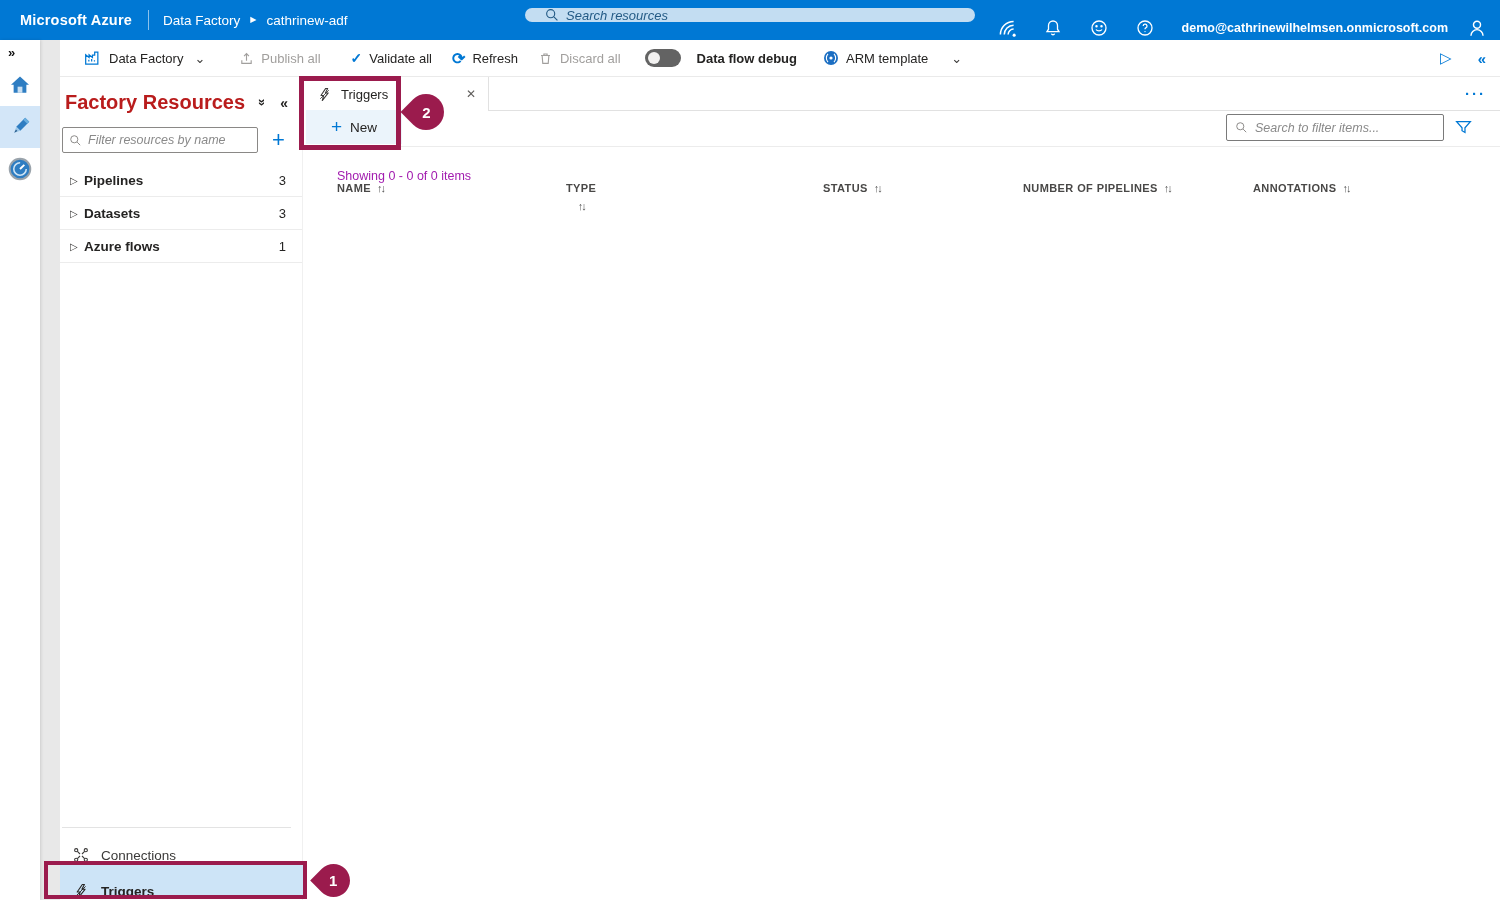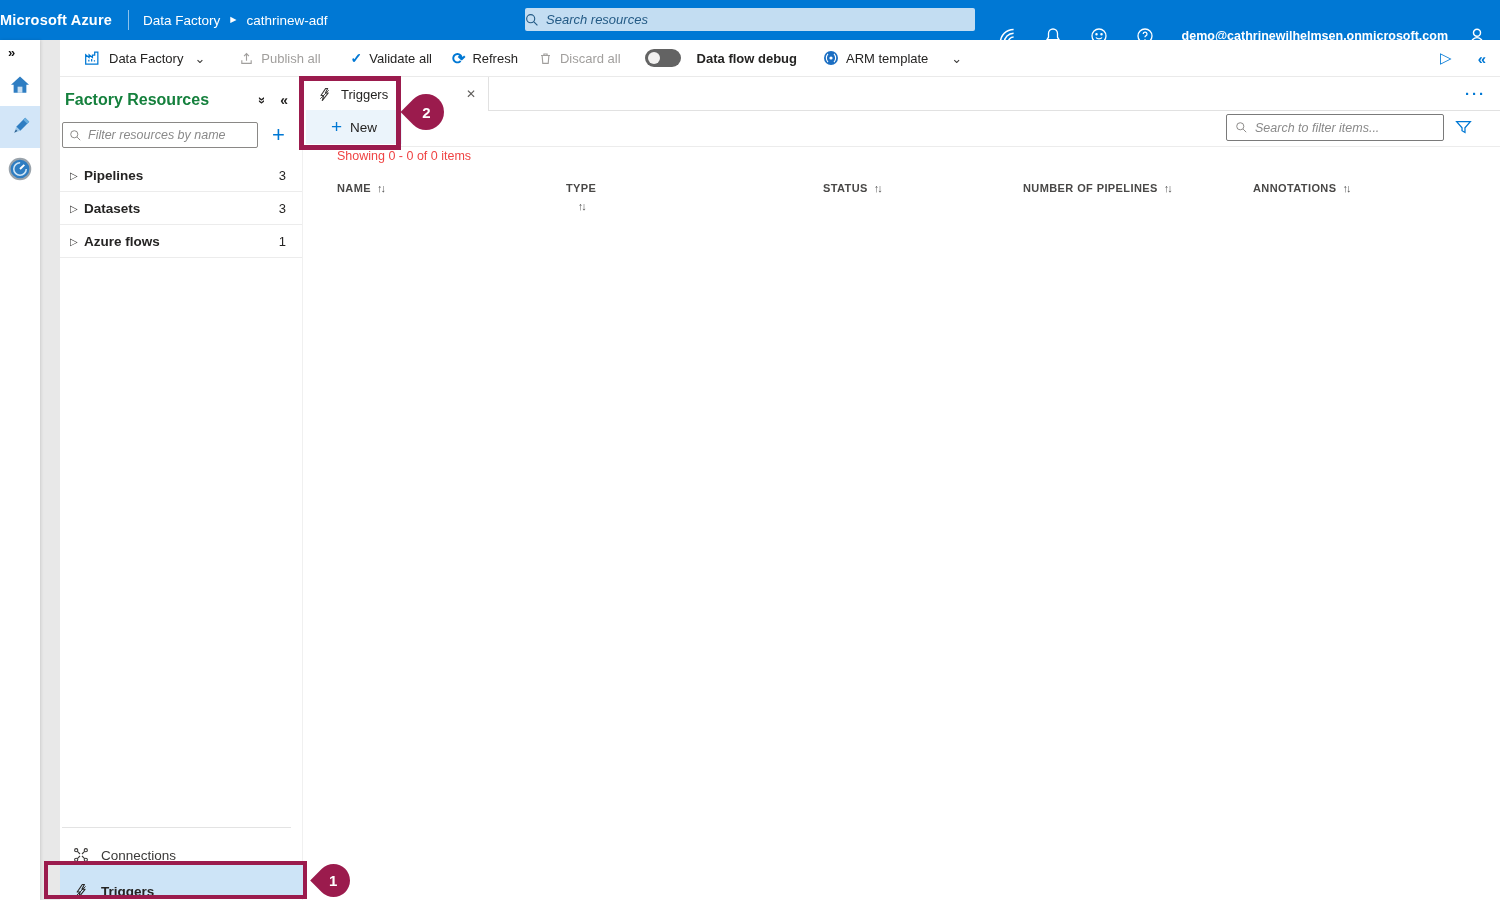--- a/index.html
+++ b/index.html
@@ -3,30 +3,30 @@
 <meta charset="utf-8">
 <style>
   * { margin:0; padding:0; box-sizing:border-box; }
   body { background:#c9c9c9; font-family:"Liberation Sans", sans-serif; }
   .screen { position:relative; width:1500px; height:900px; background:#fff; overflow:hidden;
             font-family:"Liberation Sans", sans-serif; color:#252423; }
 
   
   .topbar { position:absolute; left:0; top:0; width:1500px; height:40px; background:#0078d4;
             display:flex; align-items:center; color:#fff; }
-  .brand { font-size:14.5px; font-weight:bold; letter-spacing:.2px; }
+  .brand { font-size:14.5px; font-weight:bold; margin-left:20px; letter-spacing:.2px; }
   .tb-divider { width:1px; height:20px; background:rgba(255,255,255,.55); margin:0 14px 0 16px; }
   .crumb { font-size:13.5px; }
   .crumb-arrow { font-size:8px; margin:0 10px; position:relative; top:-1px; }
-  .tb-search { position:absolute; left:525px; top:8px; width:450px; height:23px; background:#c3ddf2;
-               border:none; border-radius:2px; display:flex; align-items:center; padding:0 0; gap:7px; color:#235a85; }
+  .tb-search { position:absolute; left:525px; top:8px; width:450px; height:14px; background:#c3ddf2;
+               border:none; border-radius:10px; display:flex; align-items:center; padding:0 20px; gap:7px; color:#235a85; }
   .tb-search input { flex:1; border:none; background:transparent; outline:none; font-style:italic;
                      font-size:13px; color:#235a85; font-family:"Liberation Sans", sans-serif; }
   .tb-search input::placeholder { color:#235a85; opacity:1; }
-  .tb-icons { position:absolute; right:0; top:8px; height:56px; display:flex; align-items:center;text-align:center; }
+  .tb-icons { position:absolute; right:0; top:0; height:56px; display:flex; align-items:center;text-align:center; }
   .tb-icon { width:46px; height:40px; display:flex; align-items:center; justify-content:center; cursor:pointer; }
   .tb-email { font-size:12.5px; font-weight:600; margin:0 6px 0 14px; white-space:nowrap; }
 
   
   .gutter { position:absolute; left:40px; top:40px; width:20px; height:860px; background:#e8e8e8; }
   .rail { position:absolute; left:0; top:40px; width:40px; height:860px; background:#fff;
           box-shadow:1px 0 3px rgba(0,0,0,.12); }
   .rail-expand { height:24px; display:flex; align-items:center; padding-left:8px; font-size:13px;
                  color:#111; cursor:pointer; font-weight:bold; }
   .rail-item { width:40px; height:42px; display:flex; align-items:center; justify-content:center; cursor:pointer; }
@@ -43,21 +43,21 @@
   .toggle { width:36px; height:18px; background:#636363; border-radius:9px; position:relative; cursor:pointer; margin-right:9px; }
   .toggle .knob { position:absolute; left:3px; top:3px; width:12px; height:12px; background:#f2f1f0; border-radius:50%; }
   .t-right { margin-left:auto; display:flex; align-items:center; gap:26px; padding-right:14px; }
   .t-play { color:#0078d4; font-size:15px; cursor:pointer; }
   .t-collapse { color:#0078d4; font-size:15px; font-weight:bold; cursor:pointer; }
 
   
   .sidebar { position:absolute; left:60px; top:77px; width:243px; height:823px; background:#fff;
              border-right:1px solid #f0f0f0; }
   .sb-head { display:flex; align-items:center; padding:14px 14px 0 5px; }
-  .sb-title { font-size:16px; font-weight:600; color:#15803d; flex:1; }
+  .sb-title { font-size:20px; font-weight:600; color:#b91c1c; flex:1; }
   .sb-chev2 { font-size:13px; font-weight:bold; color:#252423; transform:rotate(-90deg); cursor:pointer; margin-right:16px; }
   .sb-collapse { font-size:14px; font-weight:bold; color:#252423; cursor:pointer; }
   .sb-filterrow { display:flex; align-items:center; margin:13px 0 0 2px; }
   .sb-filter { width:196px; height:26px; border:1px solid #8a8886; border-radius:2px; display:flex;
                align-items:center; padding:0 6px; gap:6px; color:#7a7a7a; background:#fff; }
   .sb-filter input { flex:1; border:none; outline:none; font-style:italic; font-size:12.5px; color:#0f766e;
                      font-family:"Liberation Sans", sans-serif; background:transparent; }
   .sb-filter input::placeholder { color:#8a8a8a; opacity:1; }
   .sb-plus { color:#0078d4; font-size:22px; font-weight:300; margin-left:14px; cursor:pointer; line-height:20px; }
   .sb-list { margin-top:11px; }
@@ -85,21 +85,21 @@
   .new-btn { position:absolute; left:3px; top:-1px; width:96px; height:34px; background:#ebf4fb;
              display:flex; align-items:center; justify-content:center; gap:8px; cursor:pointer; }
   .new-plus { color:#0078d4; font-size:19px; font-weight:300; line-height:16px; }
   .new-label { font-size:13.5px; color:#252423; }
   .filter-search { position:absolute; right:56px; top:3px; width:218px; height:27px; border:1px solid #7a7a7a;
                    border-radius:2px; display:flex; align-items:center; gap:7px; padding:0 8px; color:#6e6e6e; background:#fff; }
   .filter-search input { flex:1; border:none; outline:none; font-style:italic; font-size:12.5px;
                          color:#6e6e6e; background:transparent; font-family:"Liberation Sans", sans-serif; }
   .filter-search input::placeholder { color:#8a8a8a; opacity:1; }
   .funnel-btn { position:absolute; right:27px; top:7px; cursor:pointer; }
-  .showing { position:absolute; left:34px; top:72px; font-size:12.5px; color:#ef4444; }
+  .showing { position:absolute; left:34px; top:92px; font-size:12.5px; color:#a21caf; }
   .gridhead { position:absolute; left:0; top:105px; width:1197px; height:24px; }
   .col { position:absolute; top:0; display:flex; align-items:center; gap:6px; font-size:11px; font-weight:bold;
          color:#494847; letter-spacing:.4px; text-transform:uppercase; cursor:pointer; }
   .sort { font-size:11px; font-weight:normal; color:#555; letter-spacing:-2px; }
 
   
   .ann-box { position:absolute; border-style:solid; border-color:#9b1b4d; background:transparent; pointer-events:none; }
   .ann-badge { position:absolute; background:#9b1b4d; border-radius:0 50% 50% 50%; transform:rotate(-45deg);
                display:flex; align-items:center; justify-content:center; }
   .ann-badge span { transform:rotate(45deg); color:#fff; font-size:15px; font-weight:600; }

